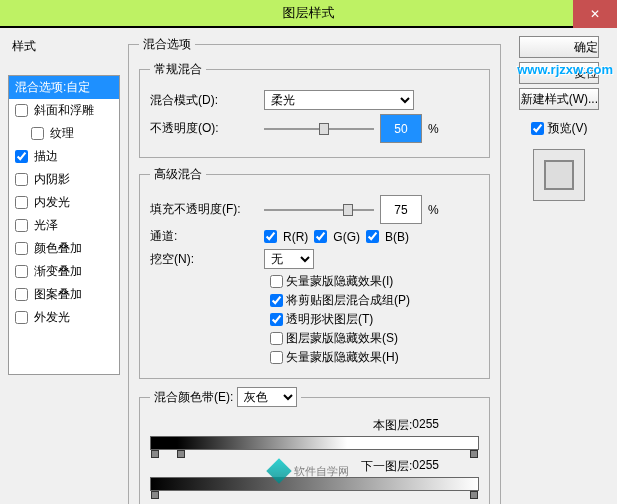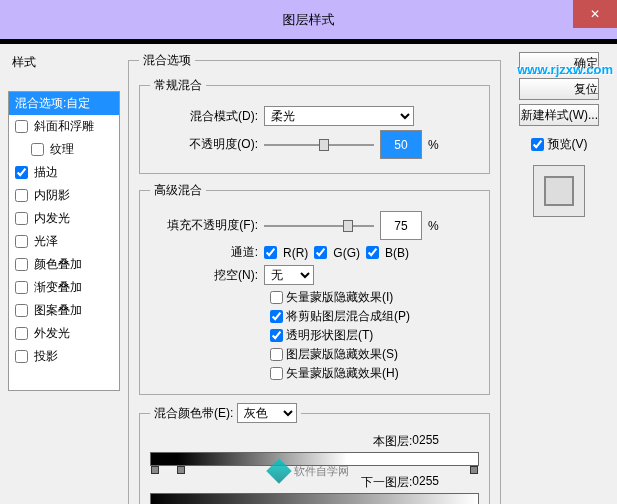--- a/index.html
+++ b/index.html
@@ -1,32 +1,32 @@
 <!DOCTYPE html>
 <html><head>
 <meta charset="utf-8">
 <style>
 *{box-sizing:border-box;margin:0;padding:0;font-family:"Microsoft YaHei","SimSun",sans-serif;font-size:12px}
 body{background:#f0f0f0;width:617px;height:504px;overflow:hidden}
-.titlebar{height:44px;background:#c4b5fd;display:flex;align-items:center;position:relative;border-bottom:5px solid #000000}
+.titlebar{height:28px;background:#bef264;display:flex;align-items:center;position:relative;border-bottom:2px solid #000000}
 .titlebar-title{position:absolute;left:50%;transform:translateX(-50%);font-size:13px}
 .close-btn{position:absolute;right:0;top:0;width:44px;height:28px;background:#c75050;color:#fff;display:flex;align-items:center;justify-content:center;font-size:14px;cursor:pointer}
 .main{display:flex;padding:8px;gap:8px}
 .styles-panel{width:112px}
 .styles-label{padding:2px 4px}
 .styles-list{border:1px solid #999;background:#fff;height:300px;margin-top:18px}
 .styles-list .item{padding:3px 6px;display:flex;align-items:center;gap:4px}
 .styles-list .item.sel{background:#1e90ff;color:#fff}
 .styles-list .item input[type=checkbox]{margin-right:2px}
 .styles-list .sub{padding-left:22px}
 .center{flex:1}
 fieldset{border:1px solid #aaa;margin-bottom:8px;padding:8px 10px 10px 10px}
 legend{padding:0 4px}
 .row{display:flex;align-items:center;margin:4px 0;gap:6px}
-.row .lbl{width:108px;text-align:right}
+.row .lbl{width:108px;}
 select{border:1px solid #888;background:#fff;height:20px;padding:0 2px}
 .slider{flex:0 0 110px;height:18px;position:relative}
 .slider-track{position:absolute;top:8px;left:0;right:0;height:2px;background:#999}
 .slider-thumb{position:absolute;top:3px;width:10px;height:12px;background:#ddd;border:1px solid #666}
 input.num{width:42px;height:29px;border:1px solid #888;text-align:center;background:#fff}
 input.num.sel{background:#1e90ff;color:#fff}
 .cb-row{display:flex;align-items:center;gap:3px;margin:2px 0;padding-left:120px}
 .right{width:100px;display:flex;flex-direction:column;gap:4px;align-items:center}
 .btn{width:80px;height:22px;border:1px solid #888;background:linear-gradient(#fff,#e8e8e8);cursor:pointer;text-align:right;line-height:20px}
 .watermark{position:absolute;color:#0af;font-weight:bold;font-size:13px;text-shadow:1px 1px 0 #fff,-1px -1px 0 #fff}
@@ -93,24 +93,20 @@
           <span>渐变叠加</span>
         </div>
         <div class="item">
           <input type="checkbox" style="">
           <span>图案叠加</span>
         </div>
         <div class="item">
           <input type="checkbox" style="">
           <span>外发光</span>
         </div>
-        <div class="item">
-          <input type="checkbox" style="">
-          <span>投影</span>
-        </div>
       </div>
   </div>
 
   <div class="center">
     <fieldset>
       <legend>混合选项</legend>
 
       <fieldset>
         <legend>常规混合</legend>
         <div class="row">

